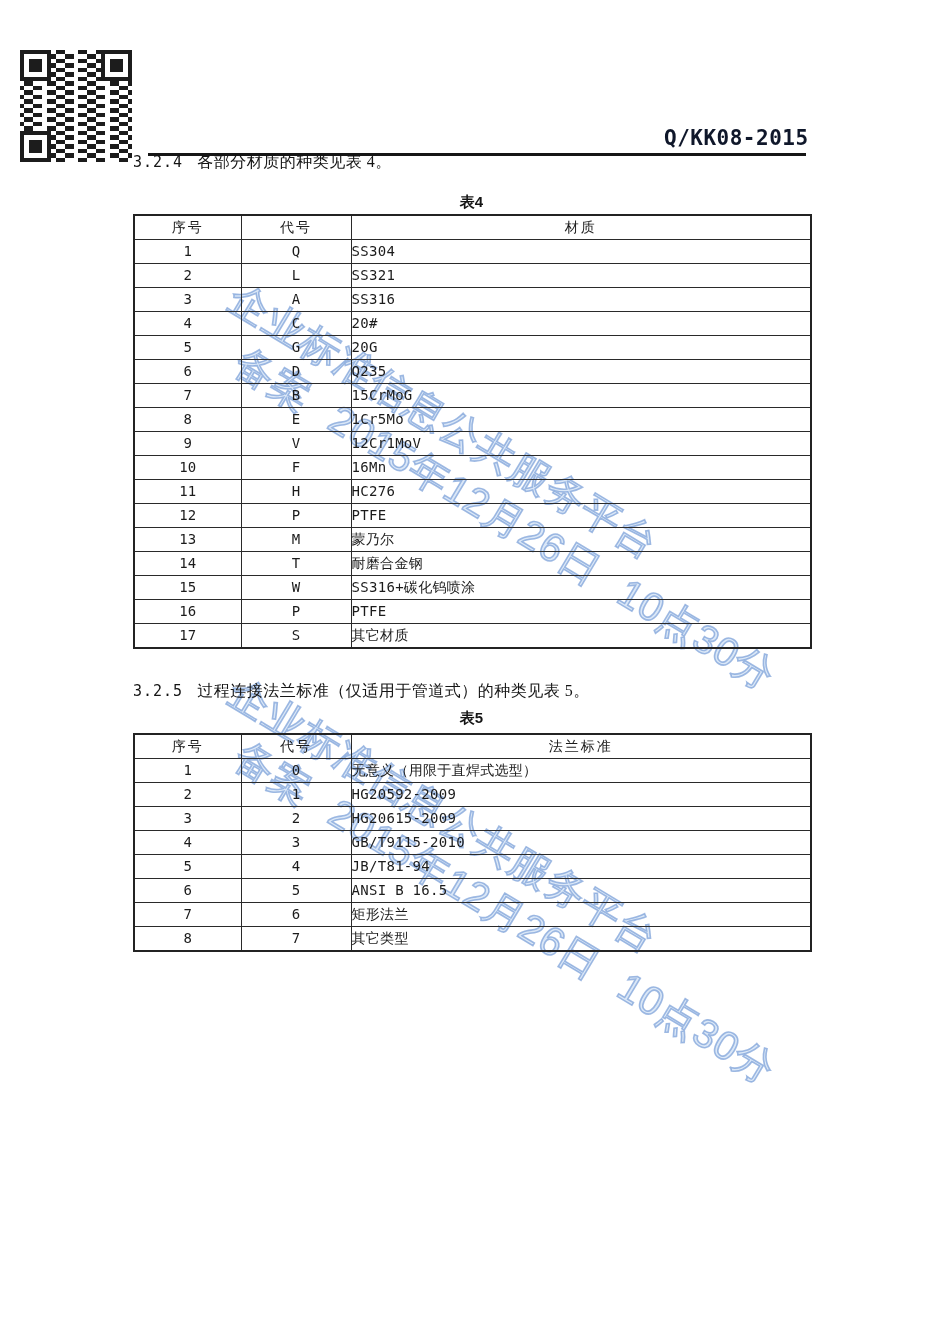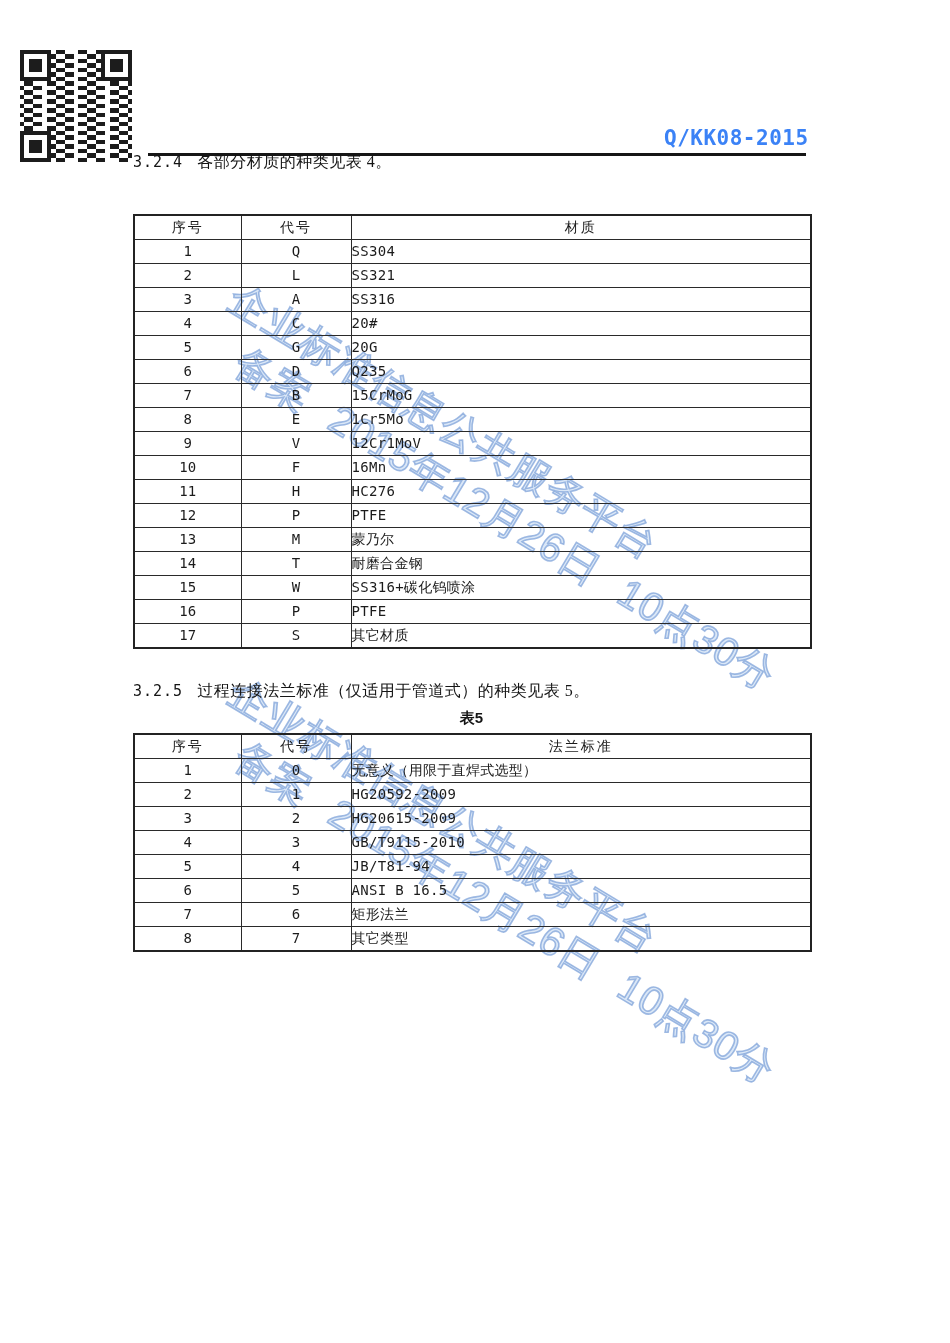--- a/index.html
+++ b/index.html
@@ -7,21 +7,21 @@
     position:relative;width:950px;height:1343px;background:#ffffff;
     font-family:"Liberation Serif",serif;color:#1b1b1b;overflow:hidden;
   }
   
   .qr{position:absolute;left:18px;top:50px;width:116px;height:112px;}
   .qr svg{width:100%;height:100%;display:block;}
   
   .doc-number{
     position:absolute;left:664px;top:126px;width:145px;
     font-family:"DejaVu Sans Mono",monospace;font-size:21px;font-weight:bold;
-    letter-spacing:0.5px;color:#3b82f6;white-space:nowrap;
+    letter-spacing:0.5px;color:#0f172a;white-space:nowrap;
   }
   .header-rule{position:absolute;left:148px;top:153px;width:658px;height:3px;background:#161616;}
   
   .para{position:absolute;left:133px;width:690px;margin:0;font-size:16px;color:#141414;white-space:nowrap;}
   .para .sec-num{font-family:"DejaVu Sans Mono",monospace;font-size:15px;letter-spacing:1px;}
   .para .sec-text{margin-left:14px;letter-spacing:0.5px;}
   #para-324{top:152px;}
   #para-325{top:681px;}
   
   .tcap{
@@ -380,20 +380,21 @@
         <rect x="22" y="24" width="1" height="1" fill="#1c1c1c"></rect>
         <rect x="23" y="24" width="1" height="1" fill="#1c1c1c"></rect>
       </svg>
   </div>
 
   <div class="doc-number">Q/KK08-2015</div>
   <div class="header-rule"></div>
 
   <p class="para" id="para-324"><span class="sec-num">3.2.4</span><span class="sec-text">各部分材质的种类见表 4。</span></p>
 
+  <div class="tcap" id="cap4">表4</div>
 
   <table class="std" id="table4">
     <colgroup>
         <col style="width:107px">
         <col style="width:110px">
         <col style="width:460px">
       </colgroup>
     <thead>
       <tr>
         <th>序号</th>

